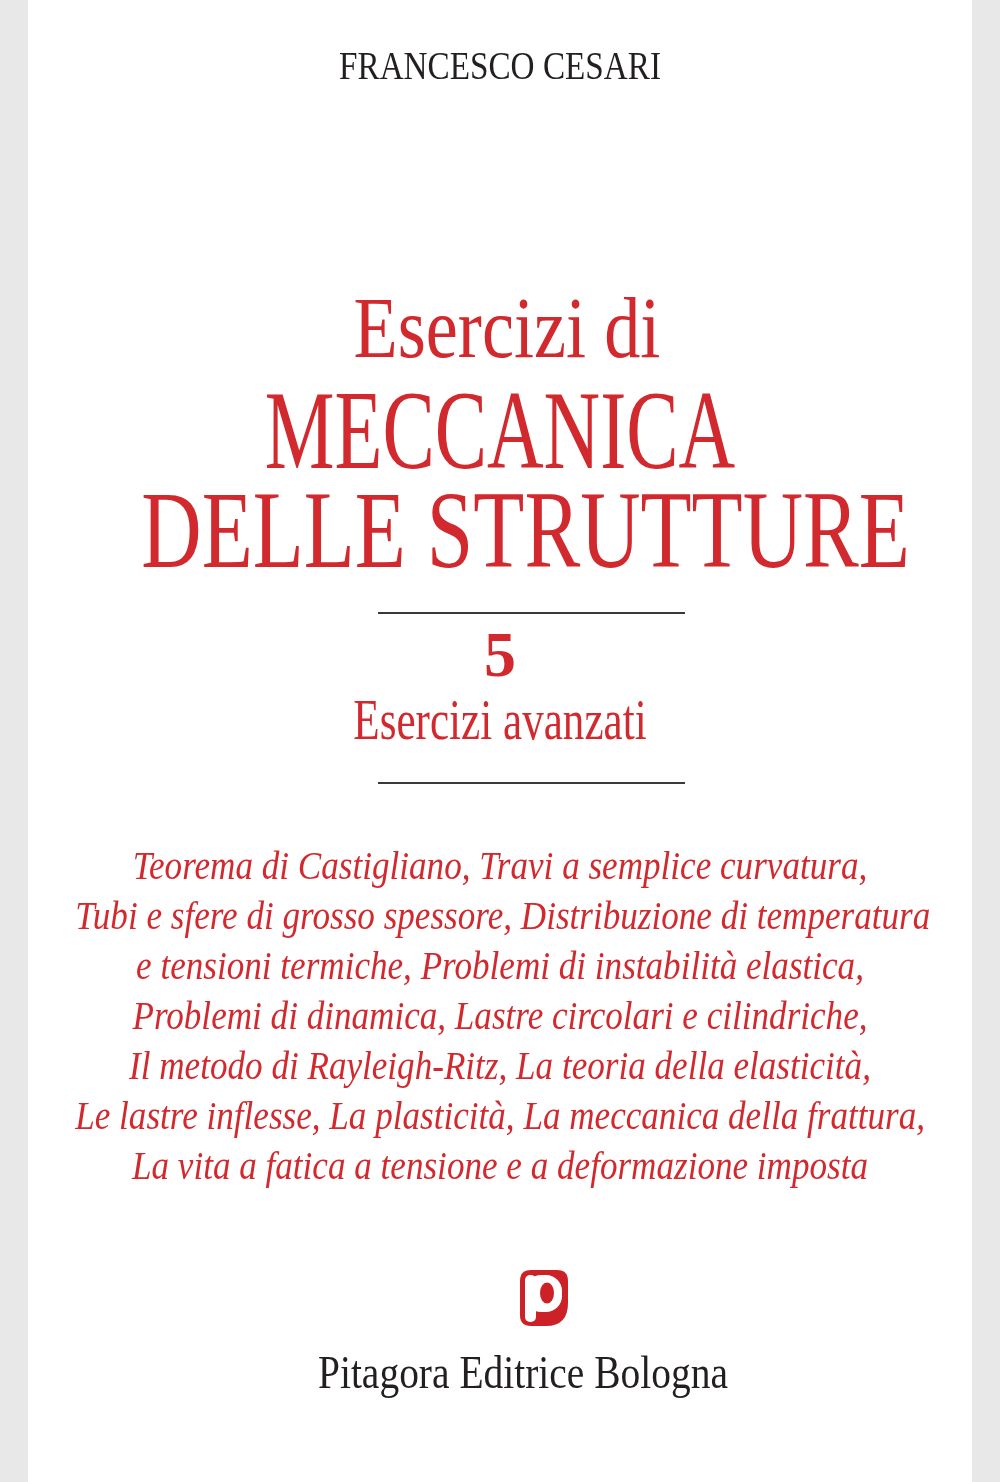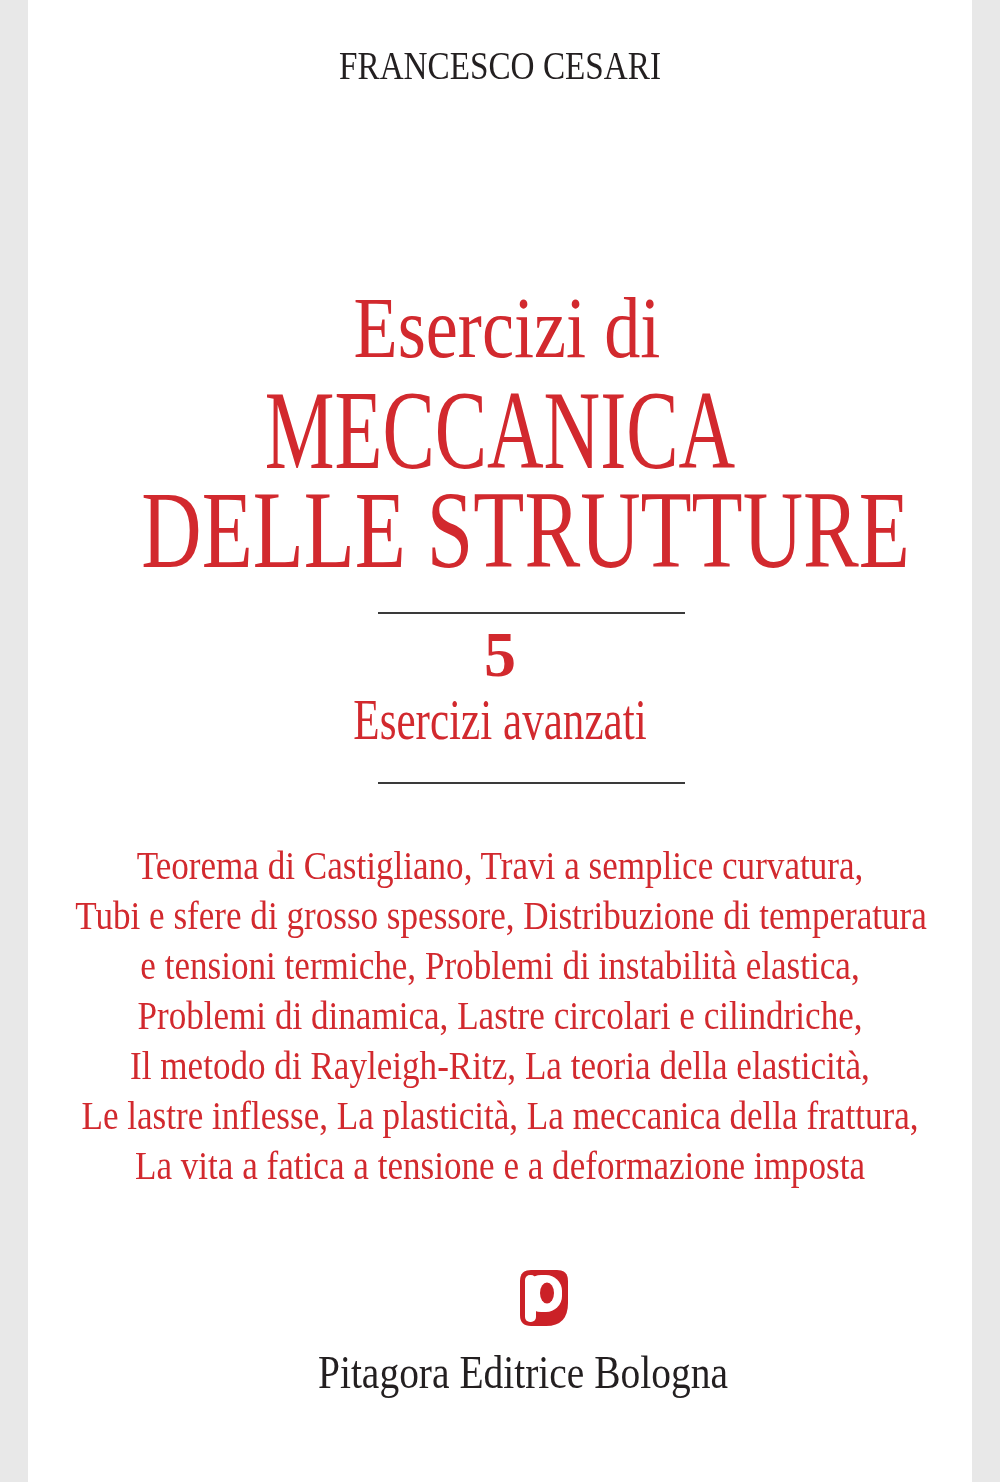--- a/index.html
+++ b/index.html
@@ -72,20 +72,21 @@
     color: var(--accent_red, #d2292e);
     transform: scaleX(0.77);
   }
   .description {
     position: absolute;
     top: 841px;
     left: 0;
     right: 0;
     text-align: center;
     color: var(--accent_red, #d2292e);
+    font-style: italic;
     font-size: 39px;
   }
   .description .desc-line {
     line-height: 50px;
     white-space: nowrap;
     transform: scaleX(0.90);
   }
   .logo {
     position: absolute;
     top: 1270px;

